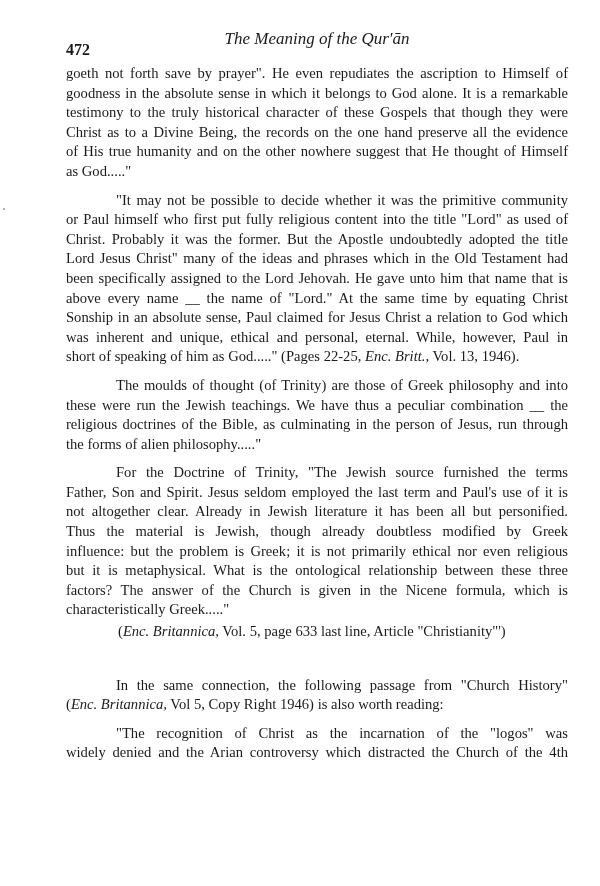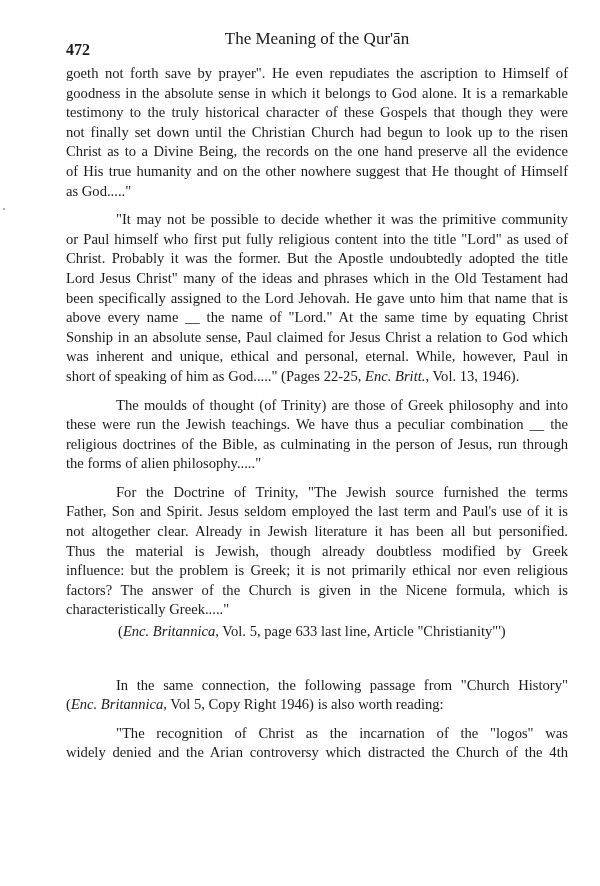--- a/index.html
+++ b/index.html
@@ -35,20 +35,21 @@
       top: 12px;
       font-weight: bold;
       font-size: 16px;
     }
     .running-title {
       position: absolute;
       left: 0;
       right: 0;
       top: 0;
       text-align: center;
+      font-style: italic;
       font-size: 17px;
     }
     .body-text {
       position: absolute;
       top: 64px;
       left: 0;
       width: 502px;
       font-size: 14.6px;
       line-height: 19.6px;
     }
@@ -94,21 +95,20 @@
     <span class="page-number">472</span>
     <span class="running-title">The Meaning of the Qur'ān</span>
   </div>
 
   <div class="body-text">
 
     <div class="para">
       <span class="line">goeth  not  forth  save  by prayer". He even repudiates the ascription to Himself of</span>
       <span class="line">goodness  in the absolute sense in which it belongs to God alone. It is a remarkable</span>
       <span class="line">testimony  to  the  truly  historical character of these Gospels that though they were</span>
-      <span class="line">not  finally  set  down  until the Christian Church had begun to look up to the risen</span>
       <span class="line">Christ  as  to a Divine Being, the records on the one hand preserve all the evidence</span>
       <span class="line">of  His true humanity and on the other nowhere suggest that He thought of Himself</span>
       <span class="line last">as God....."</span>
     </div>
 
     <div class="para gap">
       <span class="line" style="padding-left:50px;">"It  may  not be possible to decide whether it was the primitive community</span>
       <span class="line">or  Paul himself who first put fully religious content into the title "Lord" as used of</span>
       <span class="line">Christ.  Probably  it  was the former. But the Apostle undoubtedly adopted the title</span>
       <span class="line">Lord  Jesus Christ" many of the ideas and phrases which in the Old Testament had</span>
@@ -125,20 +125,21 @@
       <span class="line">religious  doctrines of the Bible, as culminating in the person of Jesus, run through</span>
       <span class="line last">the forms of alien philosophy....."</span>
     </div>
 
     <div class="para gap">
       <span class="line" style="padding-left:50px;">For  the  Doctrine  of  Trinity,  "The  Jewish  source  furnished  the terms</span>
       <span class="line">Father,  Son and Spirit. Jesus seldom employed the last term and Paul's use of it is</span>
       <span class="line">not  altogether  clear.  Already  in  Jewish literature it has been all but personified.</span>
       <span class="line">Thus  the  material  is  Jewish, though already doubtless modified by Greek</span>
       <span class="line">influence:  but  the  problem  is Greek; it is not primarily ethical nor even religious</span>
+      <span class="line">but  it  is  metaphysical.  What  is  the  ontological relationship between these three</span>
       <span class="line">factors?  The  answer  of  the  Church  is  given  in  the  Nicene formula, which is</span>
       <span class="line last">characteristically Greek....."</span>
     </div>
 
     <div class="citation gap-lg">
       <span class="line last"><span>(</span><span class="it">Enc.  Britannica,</span><span> Vol. 5, page 633 last line, Article "Christianity"')</span></span>
     </div>
 
     <div class="para gap-lg">
       <span class="line" style="padding-left:50px;">In  the  same  connection,  the  following  passage from "Church History"</span>

